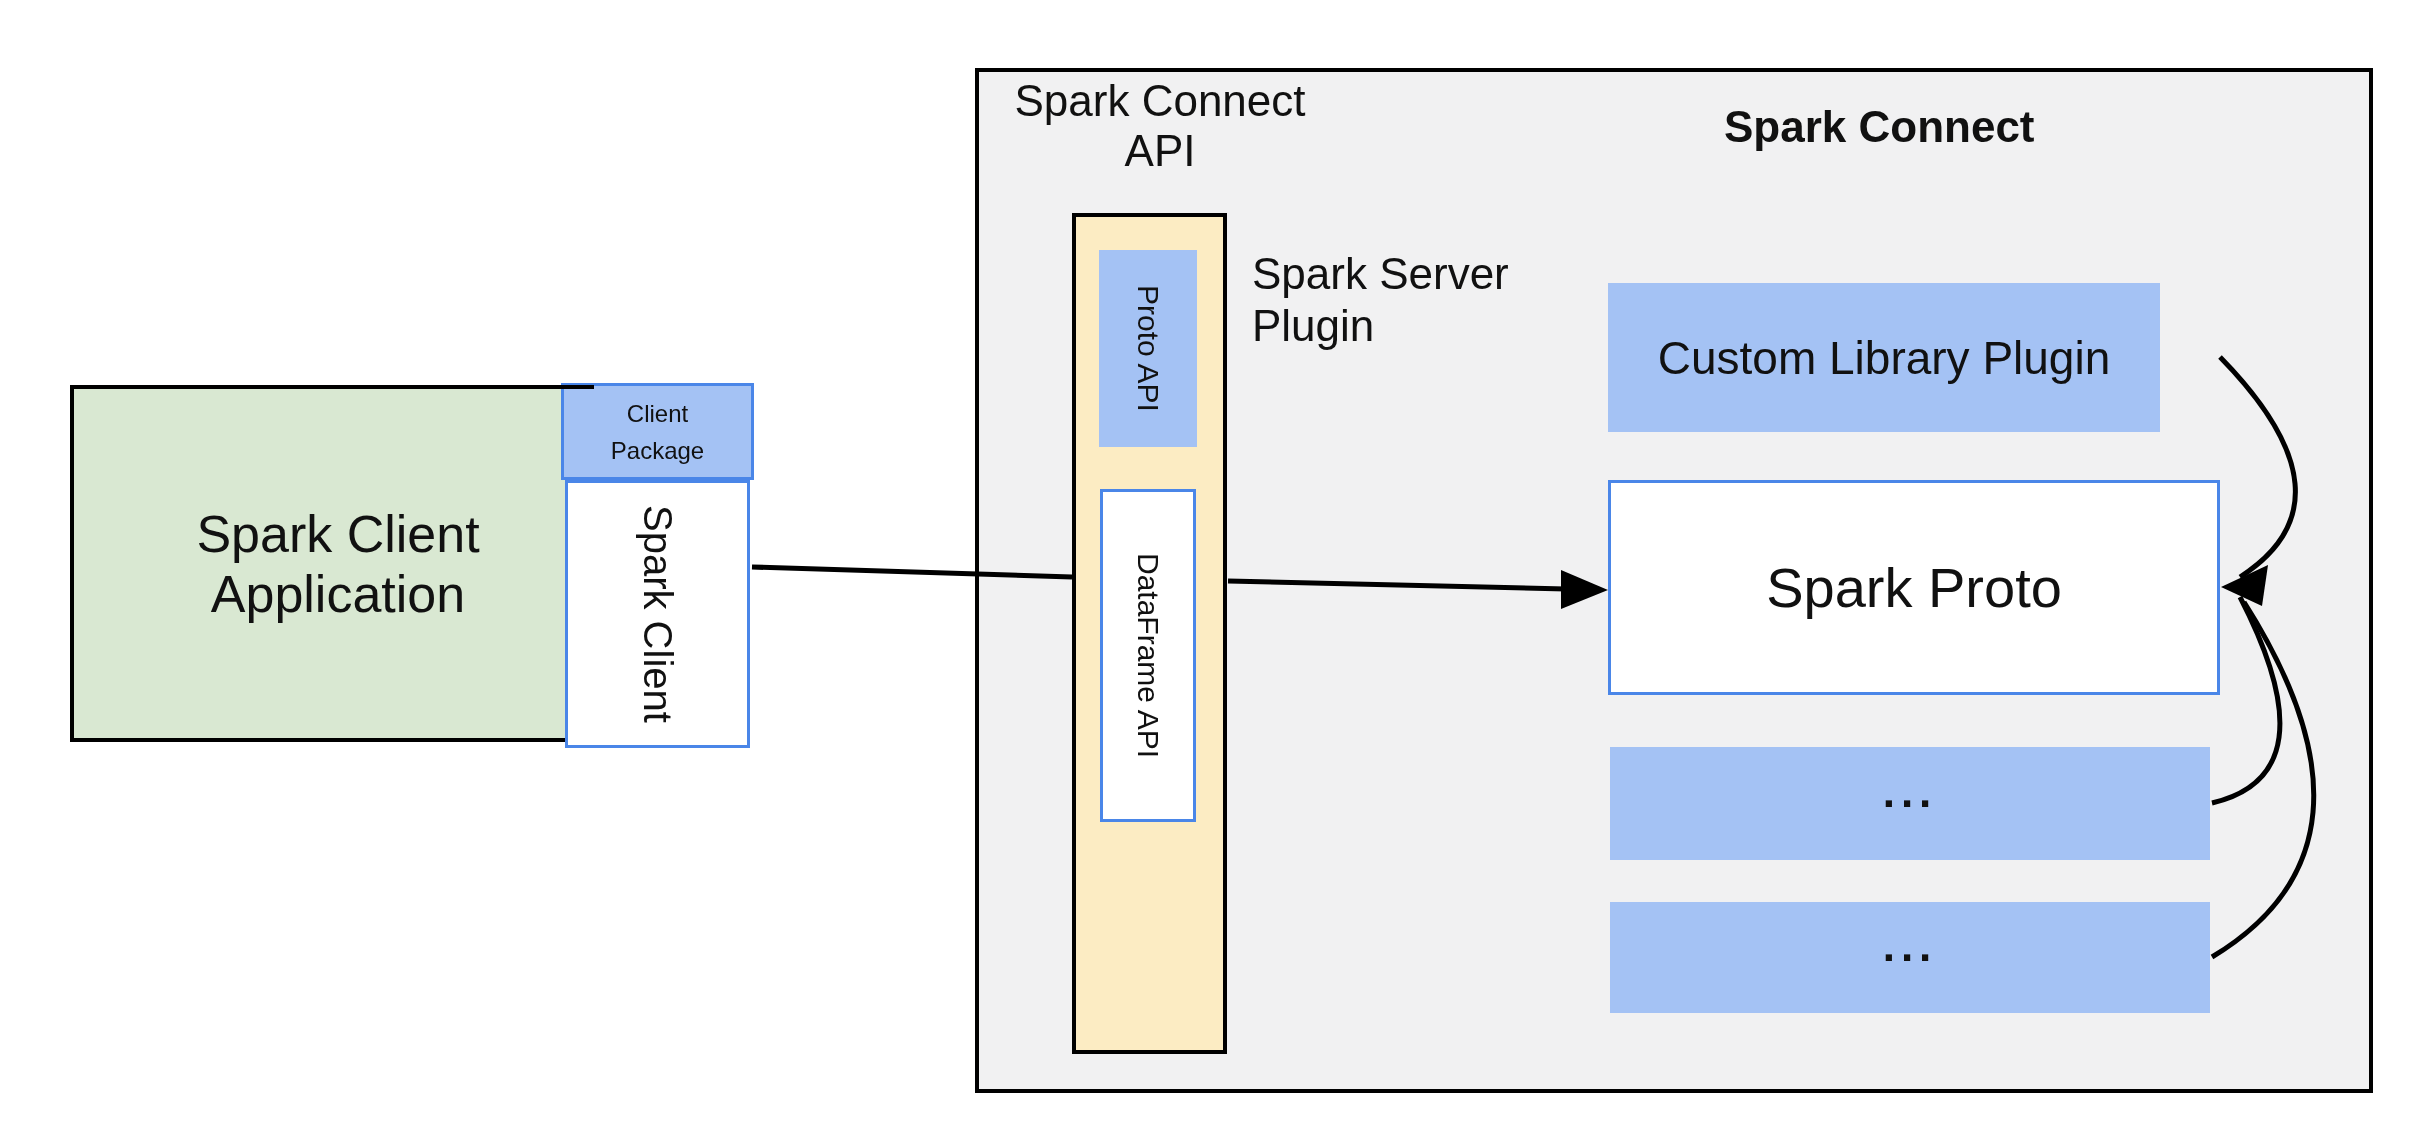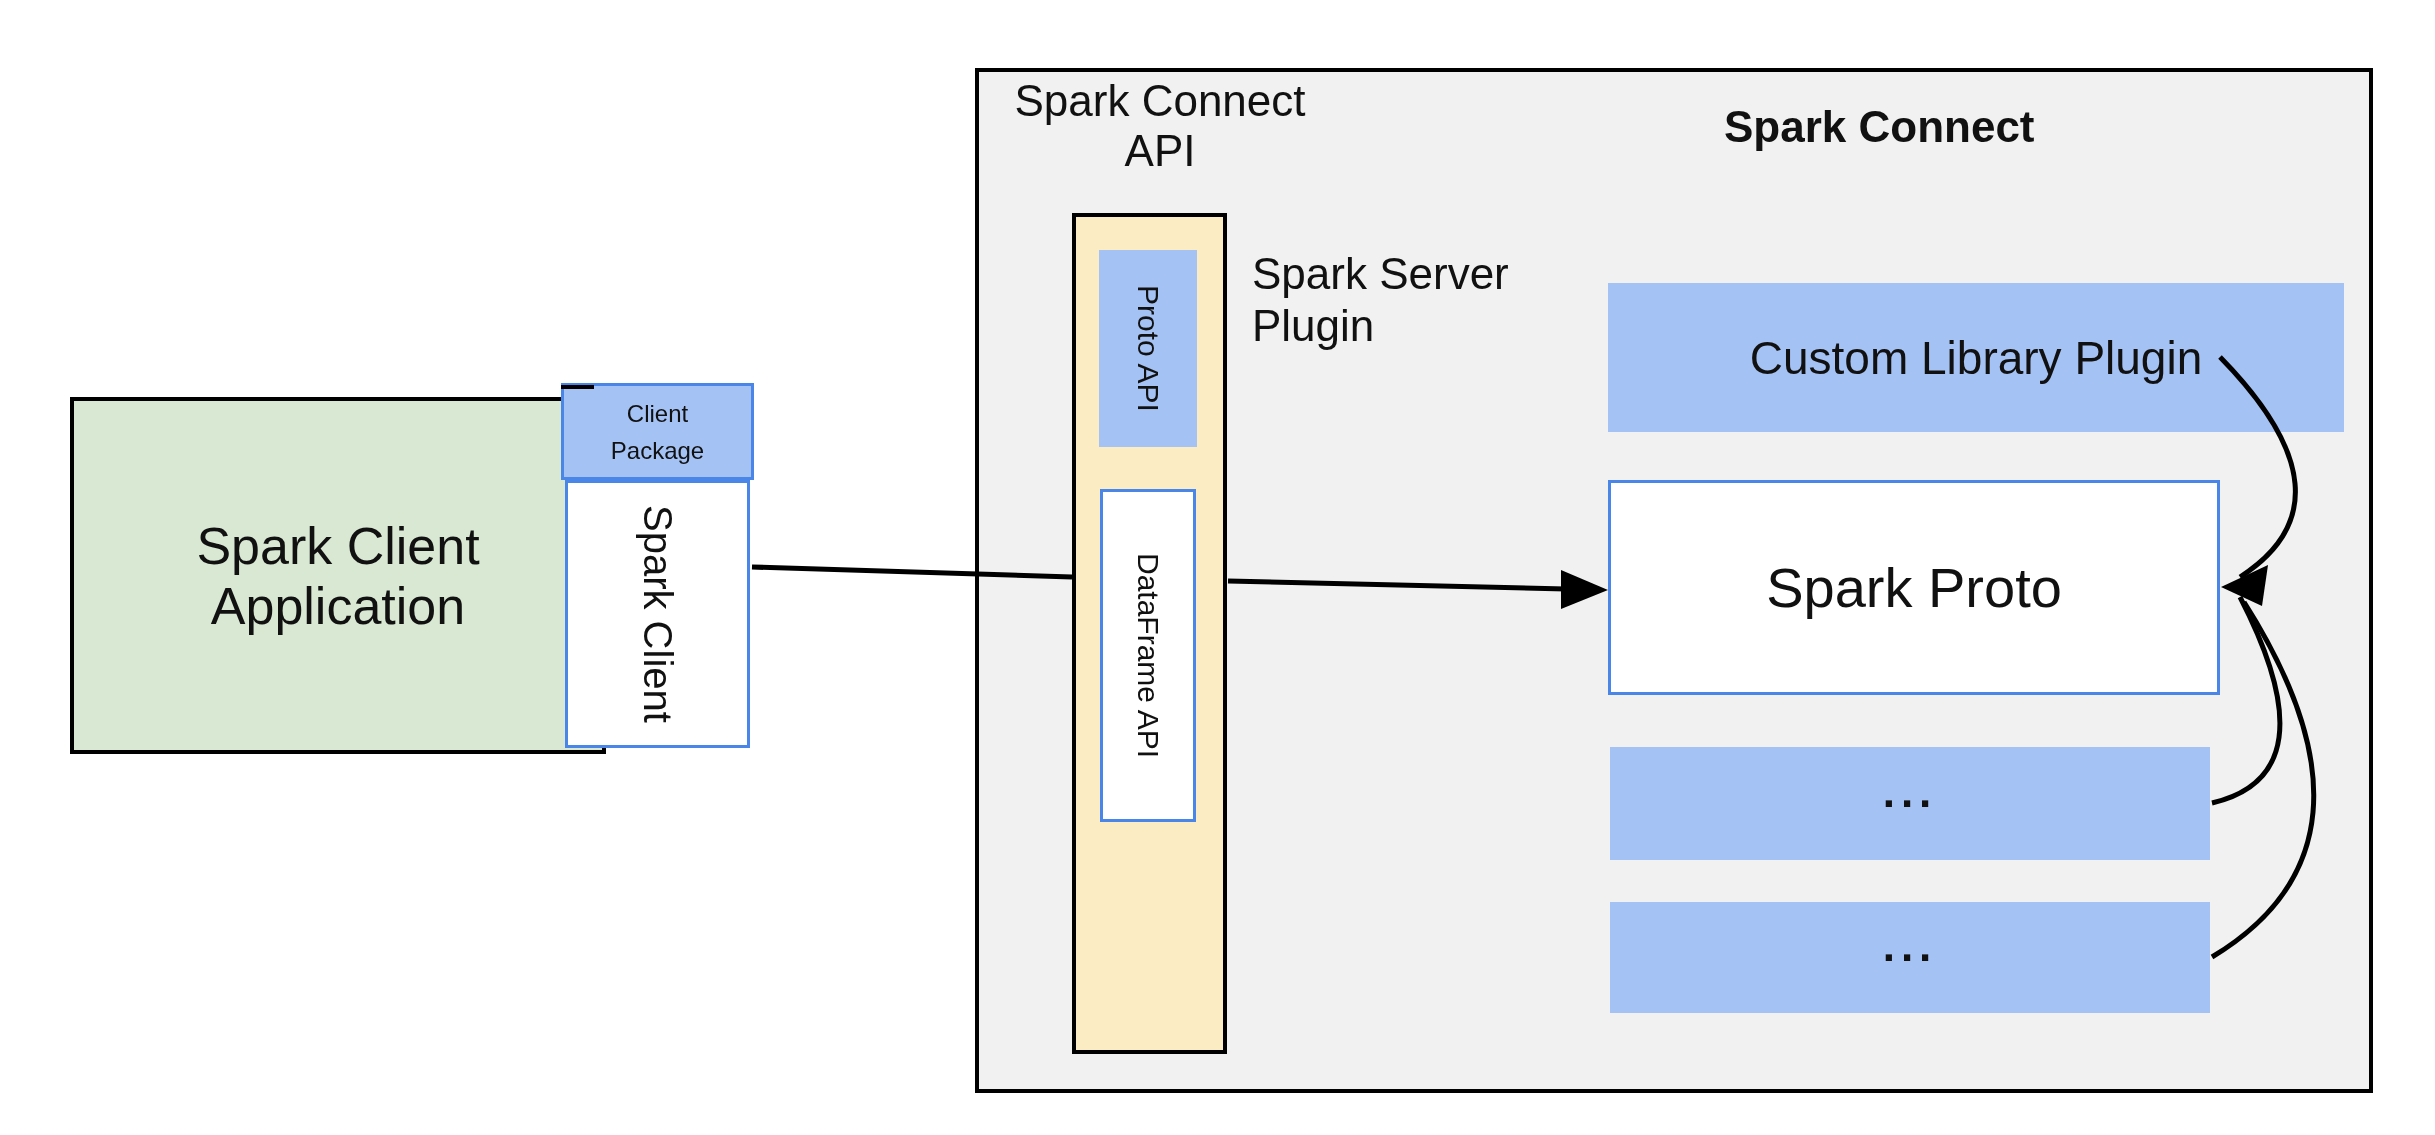--- a/index.html
+++ b/index.html
@@ -22,21 +22,21 @@
   .server-container{left:975px;top:68px;width:1398px;height:1025px;
     background:var(--panel-gray);border:4px solid #000;}
 
   
   .connect-title{left:990px;top:76px;width:340px;font-size:44px;line-height:50px;
     text-align:center;color:var(--ink);}
   .server-title{left:1724px;top:102px;width:400px;font-size:44px;font-weight:bold;}
 
   
   .client-app{left:70px;top:385px;width:536px;height:357px;background:var(--box-green);
-    border:4px solid #000;margin-top:12px;}
+    border:4px solid #000;}
   .client-app-label{width:400px;font-size:52px;line-height:60px;text-align:center;}
   .client-pkg{left:561px;top:383px;width:193px;height:97px;background:var(--box-blue);
     border:3px solid var(--border-blue);}
   .client-pkg-label{width:130px;font-size:24px;line-height:37px;text-align:center;}
   .spark-client{left:565px;top:480px;width:185px;height:268px;background:#fff;
     border:3px solid var(--border-blue);}
 
   
   .vtext{writing-mode:vertical-rl;text-orientation:mixed;white-space:nowrap;}
   .spark-client-label{font-size:40px;}
@@ -44,21 +44,21 @@
 
   
   .connect-col{left:1072px;top:213px;width:155px;height:841px;background:var(--box-yellow);
     border:4px solid #000;}
   .proto-box{left:1099px;top:250px;width:98px;height:197px;background:var(--box-blue);}
   .df-box{left:1100px;top:489px;width:96px;height:333px;background:#fff;
     border:3px solid var(--border-blue);}
   .server-lib-label{left:1252px;top:248px;width:300px;font-size:44px;line-height:52px;}
 
   
-  .plugin-box{left:1608px;top:283px;width:736px;height:149px;background:var(--box-blue);
+  .plugin-box{left:1608px;top:283px;width:552px;height:149px;background:var(--box-blue);
     font-size:46px;}
   .core-box{left:1608px;top:480px;width:612px;height:215px;background:#fff;
     border:3px solid var(--border-blue);font-size:56px;}
   .slot-box{left:1610px;width:600px;background:var(--box-blue);
     font-size:44px;font-weight:bold;letter-spacing:6px;}
   .slot-1{top:747px;height:113px;}
   .slot-2{top:902px;height:111px;}
   .slot-box .dots{transform:translateY(-12px);}
 
   svg.wires{position:absolute;left:0;top:0;width:2435px;height:1135px;pointer-events:none;}

